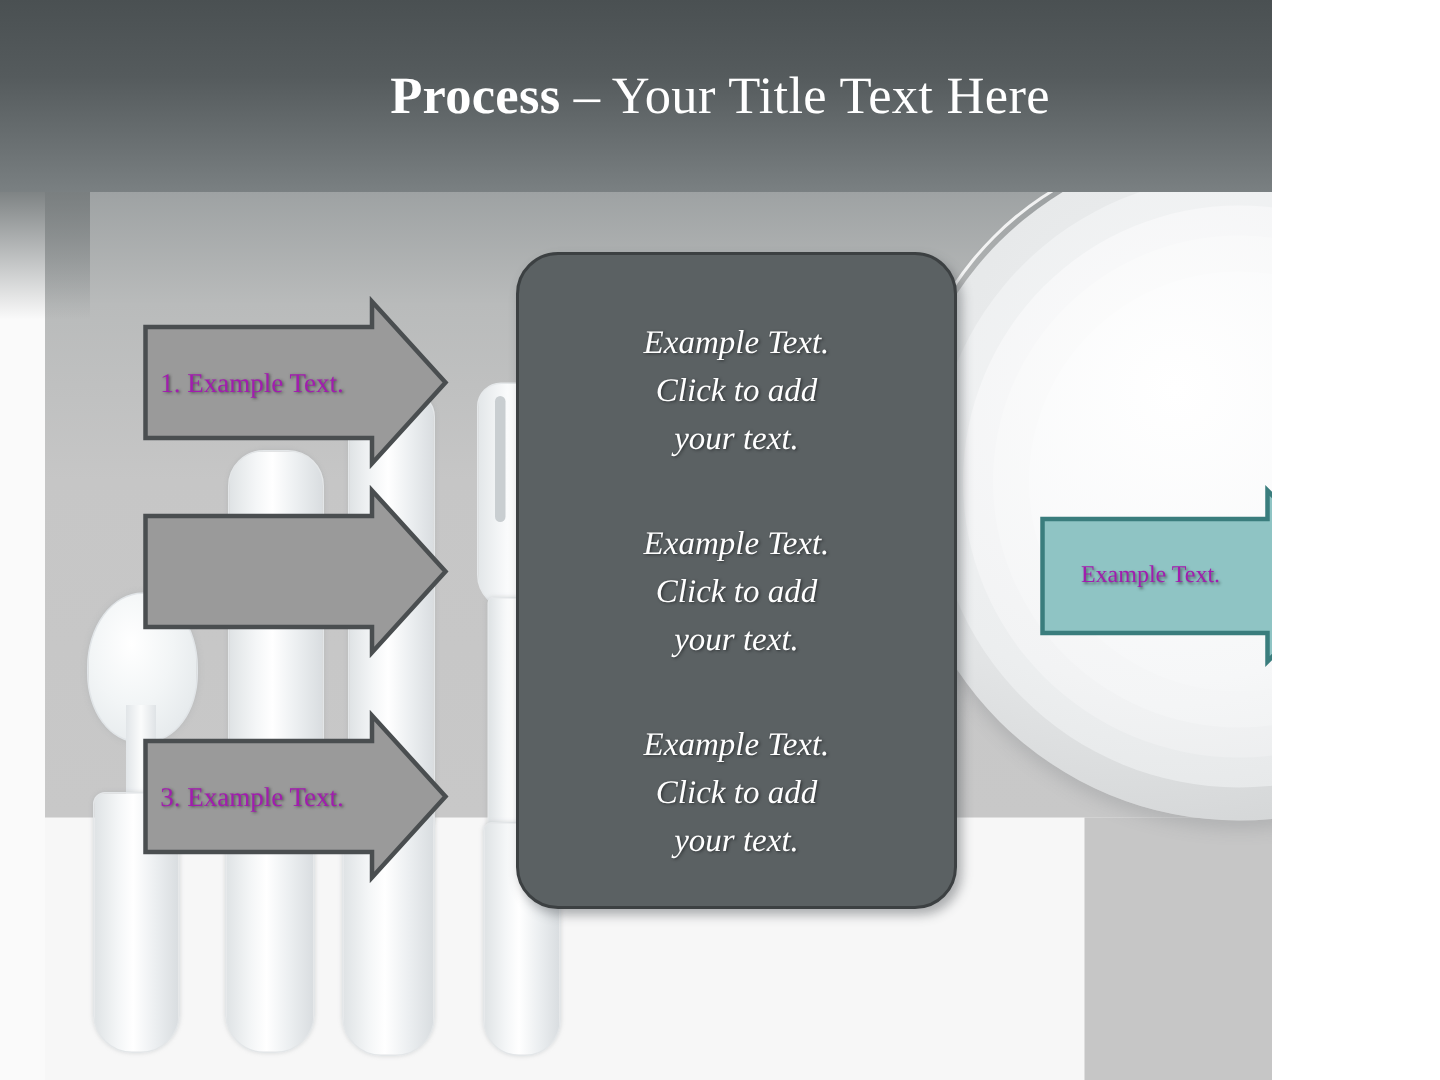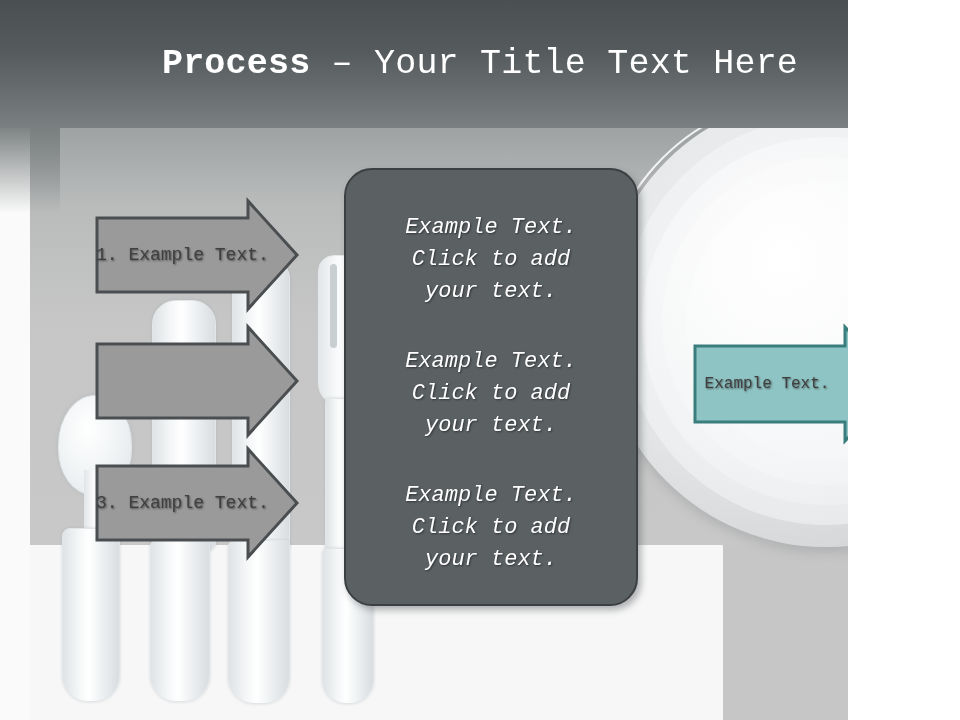--- a/index.html
+++ b/index.html
@@ -5,21 +5,21 @@
   html, body {
     margin: 0;
     padding: 0;
     background: #ffffff;
   }
   #slide {
     position: relative;
     width: 848px;
     height: 720px;
     overflow: hidden;
-    font-family: Liberation Mono, monospace;
+    font-family: Liberation Serif, serif;
     background: #f7f7f7;
   }
 
   
   .bg-layer { position: absolute; pointer-events: none; }
 
   .bg-base {
     left: 0; top: 0; width: 960px; height: 720px;
     background: #f7f7f7;
   }
@@ -152,21 +152,21 @@
     align-items: center;
   }
   .arrow svg { position: absolute; left: 0; top: 0; overflow: visible; }
   .arrow-label {
     position: relative;
     z-index: 2;
     width: 100%;
     padding-right: 58px;
     box-sizing: border-box;
     text-align: center;
-    color: #404040;
+    color: #a21caf;
     font-size: 18px;
     text-shadow: 1px 1px 2px rgba(40,40,40,0.65);
     white-space: nowrap;
   }
   .arrow-teal .arrow-label {
     font-size: 16px;
     padding-right: 62px;
   }
 
   
@@ -253,21 +253,21 @@
     </svg>
     <span class="arrow-label">1. Example Text.</span>
   </div>
 
   <div class="arrow" style="left:96px; top:326px; width:202px; height:110px;">
     <svg width="202" height="110" viewBox="0 0 202 110">
       <polygon points="1,18 152,18 152,1 201,55 152,109 152,92 1,92" fill="#9a9a9a" stroke="#4a4e50" stroke-width="3" stroke-linejoin="miter"></polygon>
     </svg>
   </div>
 
-  <div class="arrow" style="left:96px; top:448px; width:202px; height:110px;align-items:center;">
+  <div class="arrow" style="left:96px; top:476px; width:202px; height:110px;align-items:center;">
     <svg width="202" height="110" viewBox="0 0 202 110">
       <polygon points="1,18 152,18 152,1 201,55 152,109 152,92 1,92" fill="#9a9a9a" stroke="#4a4e50" stroke-width="3" stroke-linejoin="miter"></polygon>
     </svg>
     <span class="arrow-label">3. Example Text.</span>
   </div>
 
   <div class="panel">
     <div class="panel-block">Example Text.
 Click  to add
 your text.</div>

